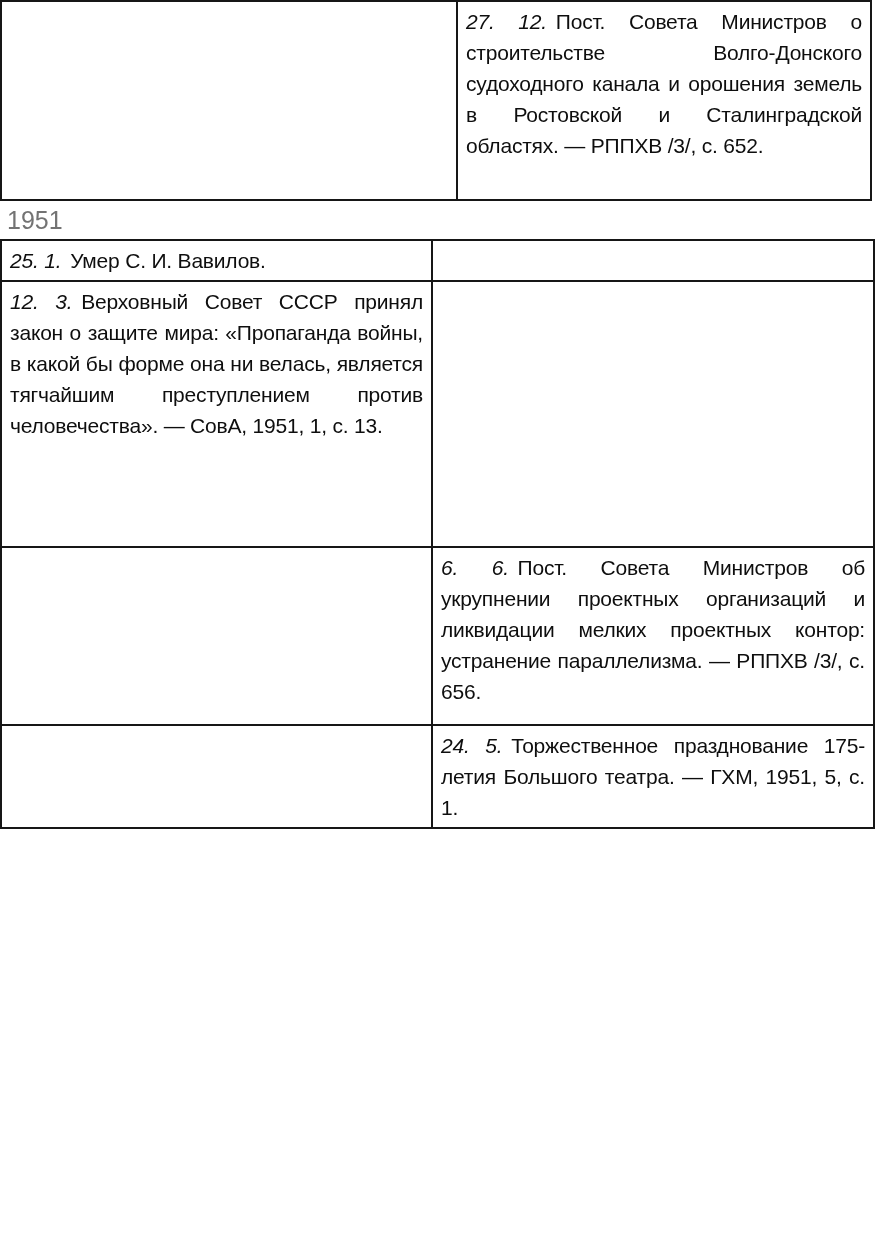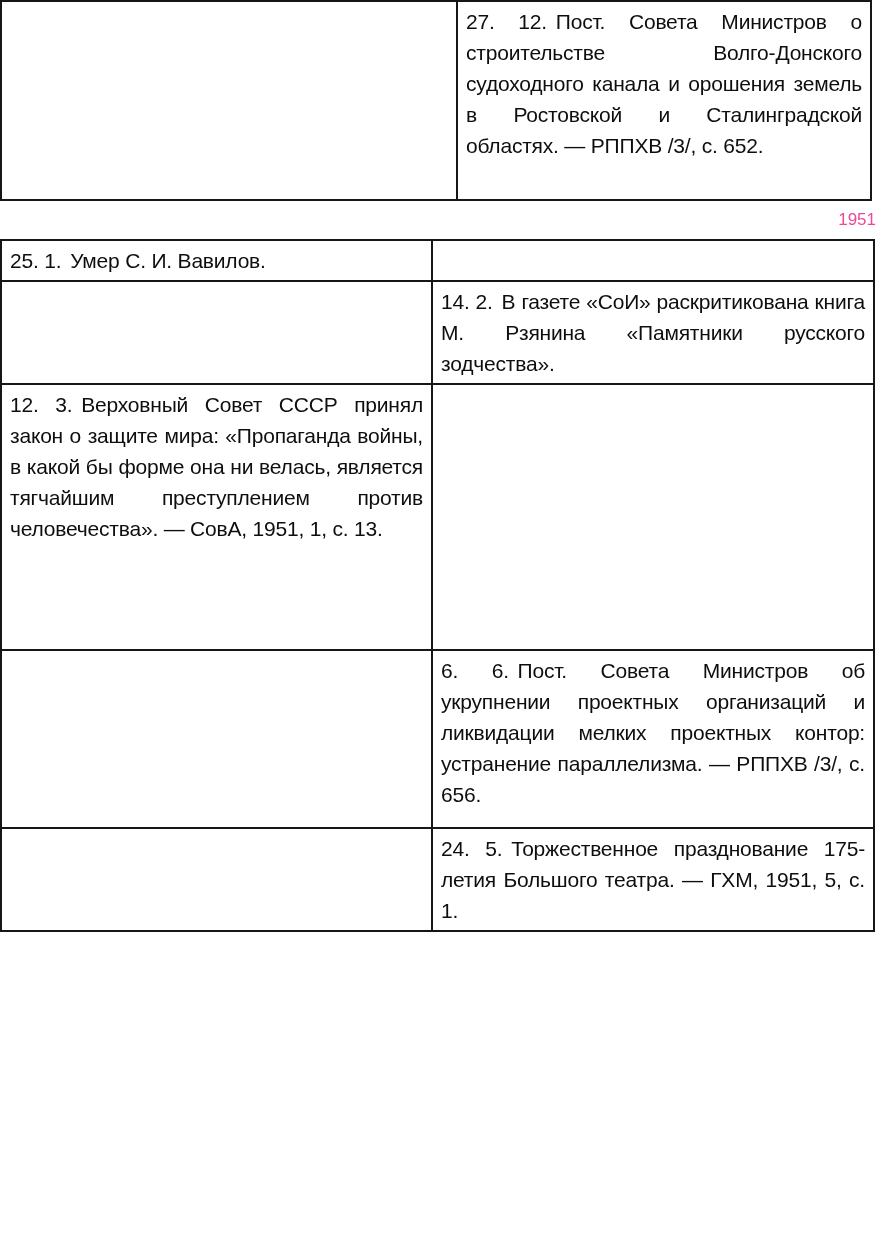--- a/index.html
+++ b/index.html
@@ -37,28 +37,28 @@
   .tbl-main { width: 875px; }
   .tbl-main .c1 { width: 431px; }
   .r1 { height: 206px; }
   .r2 { height: 40px;  }
   .r3 { height: 103px; }
   .r4 { height: 266px; }
   .r5 { height: 178px; }
   .r6 { height: 100px; }
   .r7 { height: 134px; }
   .date {
+    font-style: italic;
     margin-right: 0.42em;
   }
   .year {
-    font-size: 17px;
+    font-size: 25px;
     line-height: 30px;
     margin: 4px 0 4px 7px;
-    color: #ec4899;
-    text-align: right;
+    color: #737373;
   }
 </style>
 </head>
 <body>
 
 <div class="page">
 
   <table class="tbl tbl-top">
     <colgroup>
         <col class="c1">
@@ -81,26 +81,20 @@
         <col class="c1">
         <col>
       </colgroup>
     <tbody>
       <tr class="r2">
         <td>
           <span class="date">25. 1.</span><span>Умер С. И. Вавилов.</span>
         </td>
         <td></td>
       </tr>
-      <tr class="r3">
-        <td></td>
-        <td>
-          <span class="date">14. 2.</span><span>В газете «СоИ» раскритикована книга М. Рзянина «Памятники русского зодчества».</span>
-        </td>
-      </tr>
       <tr class="r4">
         <td>
           <span class="date">12. 3.</span><span>Верховный Совет СССР принял закон о защите мира: «Пропаганда войны, в какой бы форме она ни велась, является тягчайшим преступлением против человечества». — СовА, 1951, 1, с. 13.</span>
         </td>
         <td></td>
       </tr>
       <tr class="r5">
         <td></td>
         <td>
           <span class="date">6. 6.</span><span>Пост. Совета Министров об укрупнении проектных организаций и ликвидации мелких проектных контор: устранение параллелизма. — РППХВ /3/, с. 656.</span>

